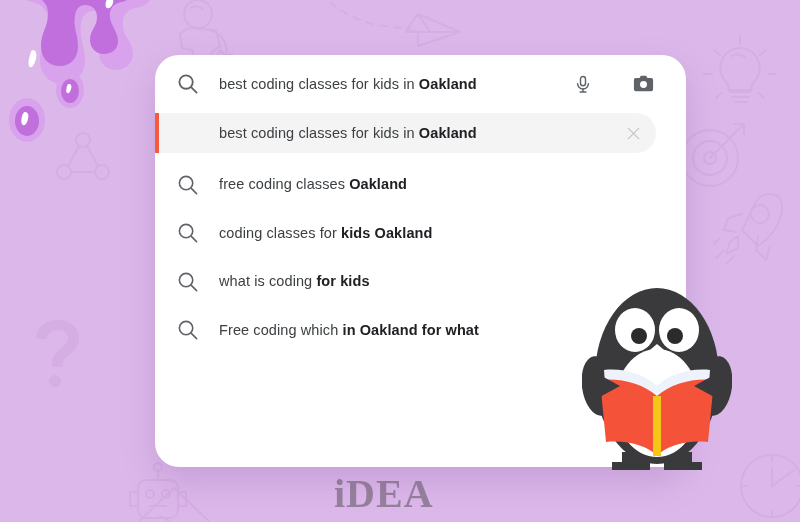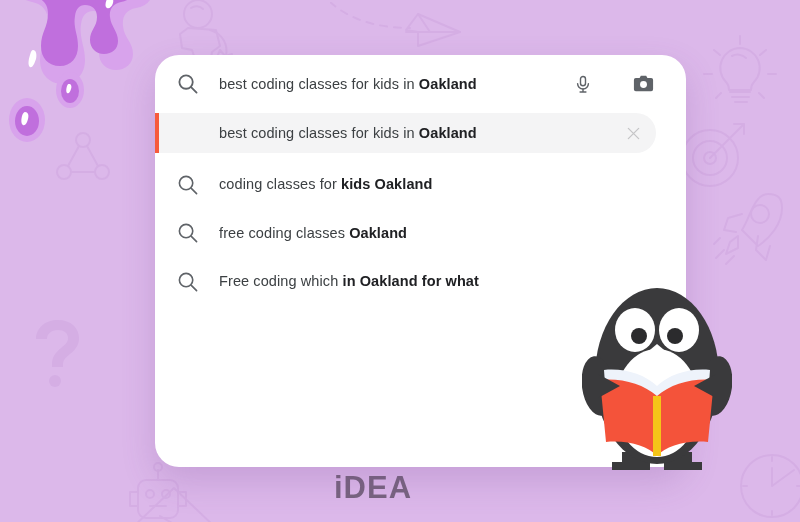--- a/index.html
+++ b/index.html
@@ -30,25 +30,25 @@
     fill: none;
     stroke: #c79ada;
     stroke-width: 2;
     stroke-linecap: round;
     stroke-linejoin: round;
   }
   .wm-fill { fill: #c79ada; }
 
   .wm-idea {
     position: absolute;
-    color: #000000;
+    color: #404040;
     opacity: 0.45;
-    font-family: Liberation Sans, sans-serif;
+    font-family: Liberation Serif, serif;
     font-weight: bold;
-    font-size: 31px;
+    font-size: 40px;
     letter-spacing: 1px;
     pointer-events: none;
   }
 
   
   #splash { position: absolute; left: -8px; top: -10px; pointer-events: none; }
 
   
   #card {
     position: absolute;
@@ -294,37 +294,48 @@
 
 
       <div class="sug-row">
         <span class="ic-wrap">
           <svg width="21" height="21" viewBox="0 0 22 22">
             <circle cx="9.5" cy="9.5" r="7" fill="none" stroke="#5f6368" stroke-width="1.7"></circle>
             <path d="M15 15l5.5 5.5" stroke="#5f6368" stroke-width="1.7" stroke-linecap="round"></path>
           </svg>
         </span>
         <div class="sug-text">
-          <span>coding classes for </span><b>kids Oakland</b>
+          <span>free coding classes </span><b>Oakland</b>
         </div>
       </div>
 
       <div class="sug-row">
         <span class="ic-wrap">
           <svg width="21" height="21" viewBox="0 0 22 22">
             <circle cx="9.5" cy="9.5" r="7" fill="none" stroke="#5f6368" stroke-width="1.7"></circle>
             <path d="M15 15l5.5 5.5" stroke="#5f6368" stroke-width="1.7" stroke-linecap="round"></path>
           </svg>
         </span>
         <div class="sug-text">
-          <span>free coding classes </span><b>Oakland</b>
+          <span>coding classes for </span><b>kids Oakland</b>
         </div>
       </div>
 
 
+      <div class="sug-row">
+        <span class="ic-wrap">
+          <svg width="21" height="21" viewBox="0 0 22 22">
+            <circle cx="9.5" cy="9.5" r="7" fill="none" stroke="#5f6368" stroke-width="1.7"></circle>
+            <path d="M15 15l5.5 5.5" stroke="#5f6368" stroke-width="1.7" stroke-linecap="round"></path>
+          </svg>
+        </span>
+        <div class="sug-text">
+          <span>what is coding </span><b>for kids</b>
+        </div>
+      </div>
 
       <div class="sug-row">
         <span class="ic-wrap">
           <svg width="21" height="21" viewBox="0 0 22 22">
             <circle cx="9.5" cy="9.5" r="7" fill="none" stroke="#5f6368" stroke-width="1.7"></circle>
             <path d="M15 15l5.5 5.5" stroke="#5f6368" stroke-width="1.7" stroke-linecap="round"></path>
           </svg>
         </span>
         <div class="sug-text">
           <span>Free coding which </span><b>in Oakland for what</b>

